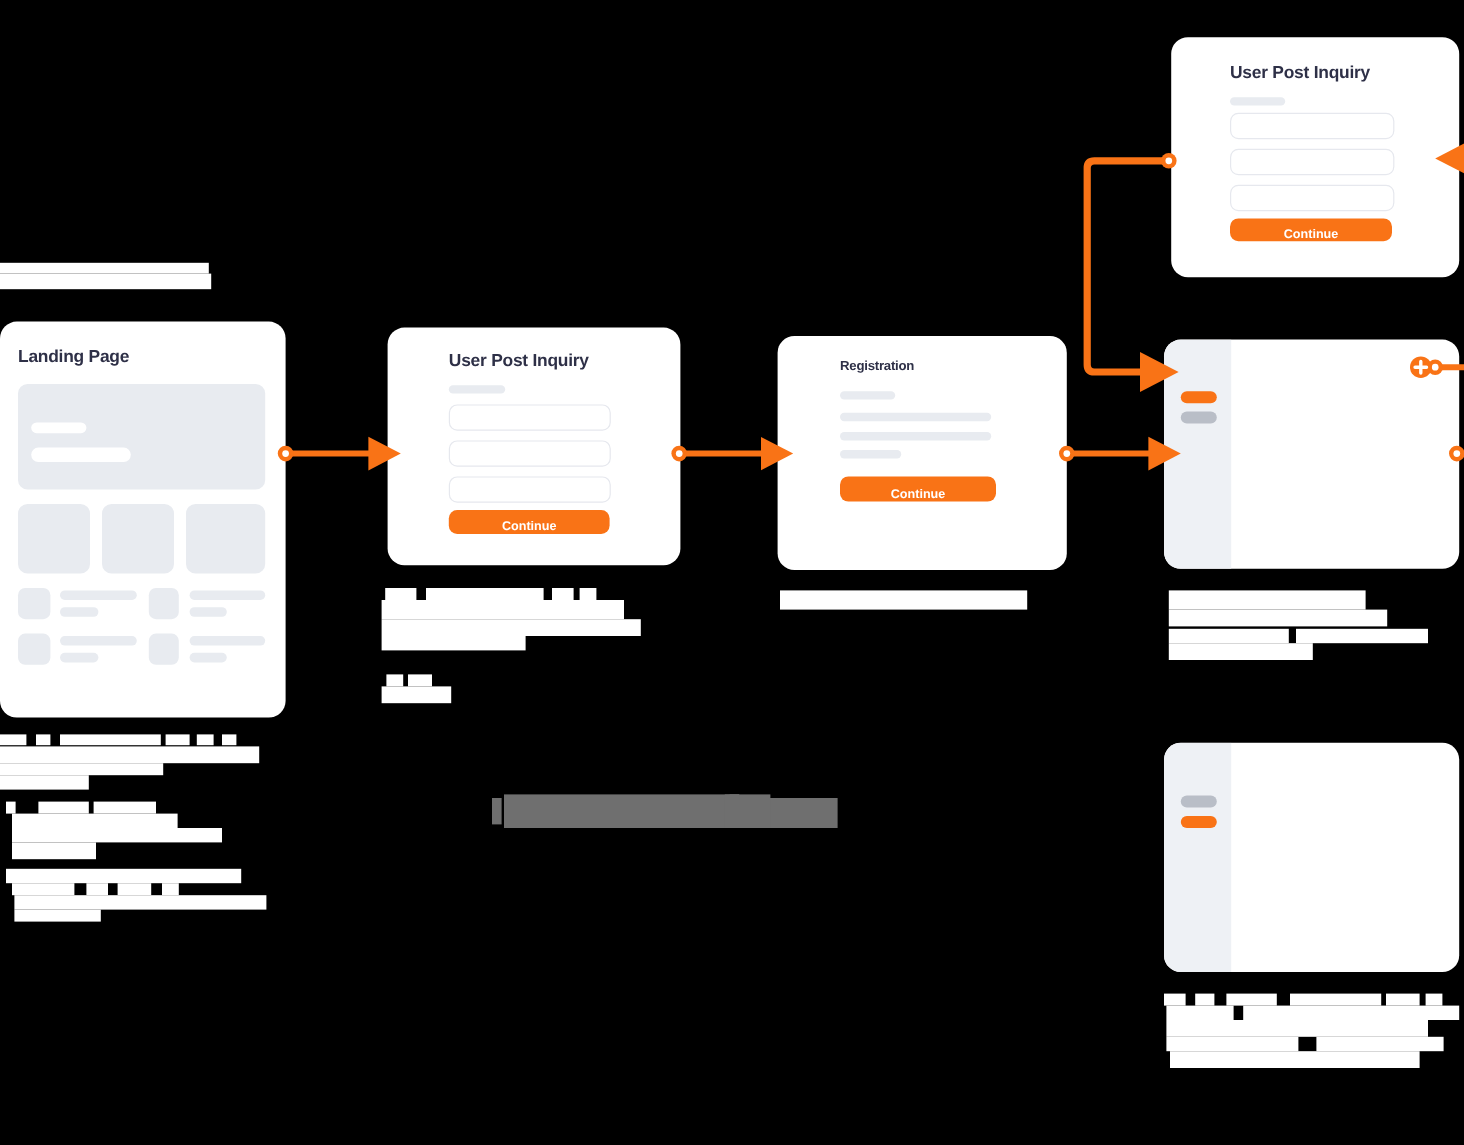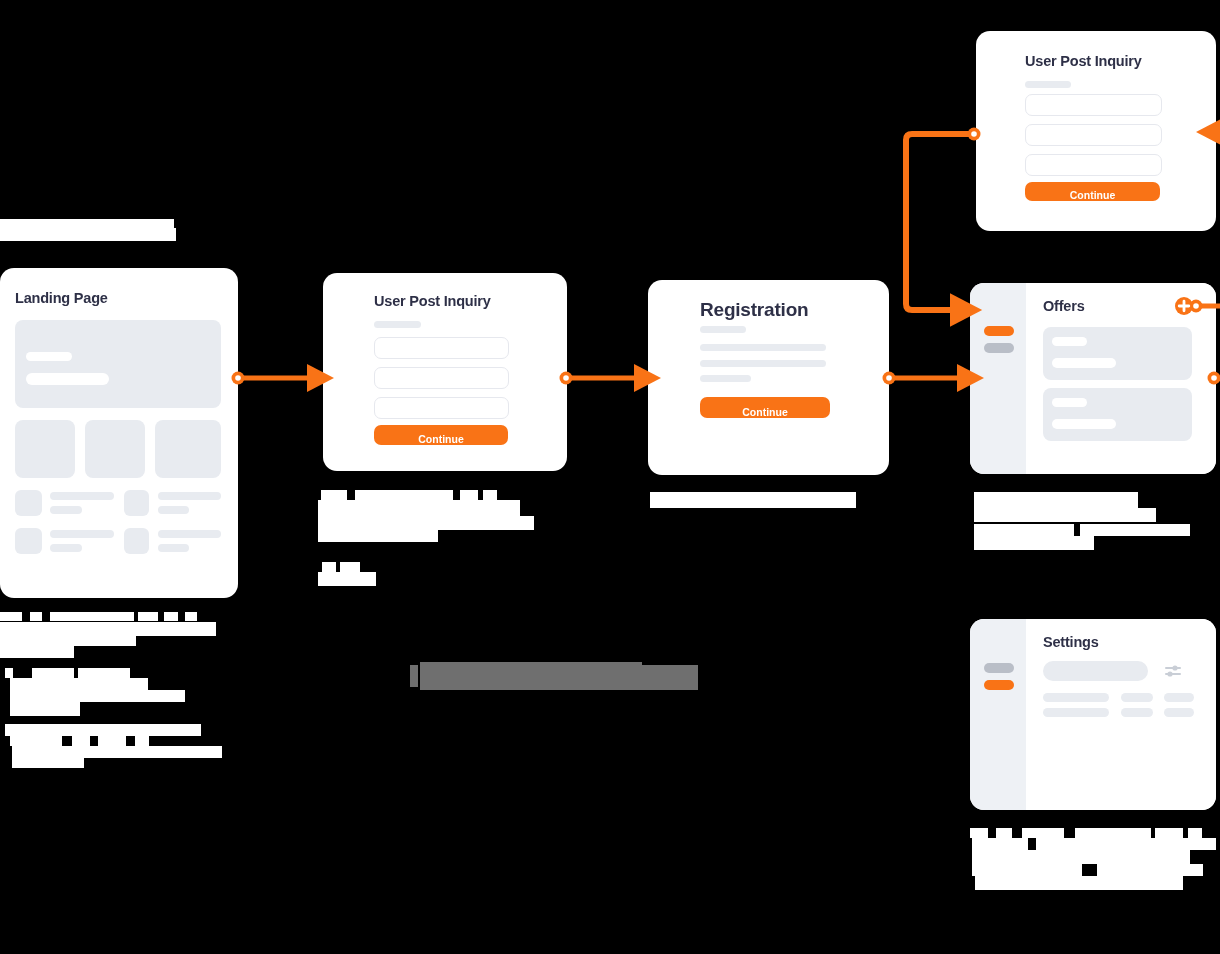--- a/index.html
+++ b/index.html
@@ -80,21 +80,21 @@
     <div class="sk sk-pill" style="position:absolute;left:51px;top:48px;width:47px;height:7px;"></div>
     <div class="field" style="position:absolute;left:51px;top:64px;width:133px;height:20px;"></div>
     <div class="field" style="position:absolute;left:51px;top:94px;width:133px;height:20px;"></div>
     <div class="field" style="position:absolute;left:51px;top:124px;width:133px;height:20px;"></div>
     <div class="btn-primary" style="position:absolute;left:51px;top:152px;width:134px;height:20px;font-size:10.5px;">
       <span>Continue</span>
     </div>
   </div>
 
   <div class="card" style="left:648px;top:280px;width:241px;height:195px;">
-    <div class="card-title" style="position:absolute;left:52px;top:19px;font-size:19px;">Registration</div>
+    <div class="card-title" style="position:absolute;left:52px;top:19px;font-size:11px;">Registration</div>
     <div class="sk sk-pill" style="position:absolute;left:52px;top:46px;width:46px;height:7px;"></div>
     <div class="sk sk-pill" style="position:absolute;left:52px;top:64px;width:126px;height:7px;"></div>
     <div class="sk sk-pill" style="position:absolute;left:52px;top:80px;width:126px;height:7px;"></div>
     <div class="sk sk-pill" style="position:absolute;left:52px;top:95px;width:51px;height:7px;"></div>
     <div class="btn-primary" style="position:absolute;left:52px;top:117px;width:130px;height:21px;font-size:10.5px;">
       <span>Continue</span>
     </div>
   </div>
 
   <div class="card" style="left:976px;top:31px;width:240px;height:200px;">
@@ -106,60 +106,26 @@
     <div class="btn-primary" style="position:absolute;left:49px;top:151px;width:135px;height:19px;font-size:10.5px;">
       <span>Continue</span>
     </div>
   </div>
 
   <div class="card" style="left:970px;top:283px;width:246px;height:191px;">
     <div class="rail">
       <div class="rail-pill" style="top:43px;background:#f97316;"></div>
       <div class="rail-pill" style="top:60px;background:#b9bec7;"></div>
     </div>
-    <div class="pane">
-      <div class="card-title" style="position:absolute;left:17px;top:15px;font-size:14.5px;">Offers</div>
-
-      <div class="sk" style="position:absolute;left:17px;top:44px;width:149px;height:53px;border-radius:8px;"></div>
-      <div class="sk-w sk-pill" style="position:absolute;left:26px;top:54px;width:35px;height:9px;"></div>
-      <div class="sk-w sk-pill" style="position:absolute;left:26px;top:75px;width:64px;height:10px;"></div>
-
-      <div class="sk" style="position:absolute;left:17px;top:105px;width:149px;height:53px;border-radius:8px;"></div>
-      <div class="sk-w sk-pill" style="position:absolute;left:26px;top:115px;width:35px;height:9px;"></div>
-      <div class="sk-w sk-pill" style="position:absolute;left:26px;top:136px;width:64px;height:10px;"></div>
-    </div>
   </div>
 
   <div class="card" style="left:970px;top:619px;width:246px;height:191px;">
     <div class="rail">
       <div class="rail-pill" style="top:44px;background:#b9bec7;"></div>
       <div class="rail-pill" style="top:61px;background:#f97316;"></div>
-    </div>
-    <div class="pane">
-      <div class="card-title" style="position:absolute;left:17px;top:15px;font-size:14.5px;">Settings</div>
-
-      <div class="sk sk-pill" style="position:absolute;left:17px;top:42px;width:105px;height:20px;border-radius:11px;"></div>
-
-      <svg style="position:absolute;left:138px;top:44px;" width="18" height="16" viewBox="0 0 18 16">
-        <g stroke="#c9ced6" stroke-width="2" stroke-linecap="round">
-          <line x1="2" y1="5" x2="16" y2="5"></line>
-          <line x1="2" y1="11" x2="16" y2="11"></line>
-        </g>
-        <circle cx="11" cy="5" r="2.6" fill="#c9ced6"></circle>
-        <circle cx="6" cy="11" r="2.6" fill="#c9ced6"></circle>
-      </svg>
-
-      <div>
-        <div class="sk sk-pill" style="position:absolute;left:17px;top:74px;width:66px;height:9px;"></div>
-        <div class="sk sk-pill" style="position:absolute;left:95px;top:74px;width:32px;height:9px;"></div>
-        <div class="sk sk-pill" style="position:absolute;left:138px;top:74px;width:30px;height:9px;"></div>
-        <div class="sk sk-pill" style="position:absolute;left:17px;top:89px;width:66px;height:9px;"></div>
-        <div class="sk sk-pill" style="position:absolute;left:95px;top:89px;width:32px;height:9px;"></div>
-        <div class="sk sk-pill" style="position:absolute;left:138px;top:89px;width:30px;height:9px;"></div>
-      </div>
     </div>
   </div>
 
   <svg class="wires">
     <defs>
       <marker id="ah" markerWidth="7" markerHeight="7" refX="2.2" refY="3.2" orient="auto" markerUnits="strokeWidth">
         <path d="M0,0.4 L5.4,3.2 L0,6 Z" fill="#f97316"></path>
       </marker>
     </defs>
 

